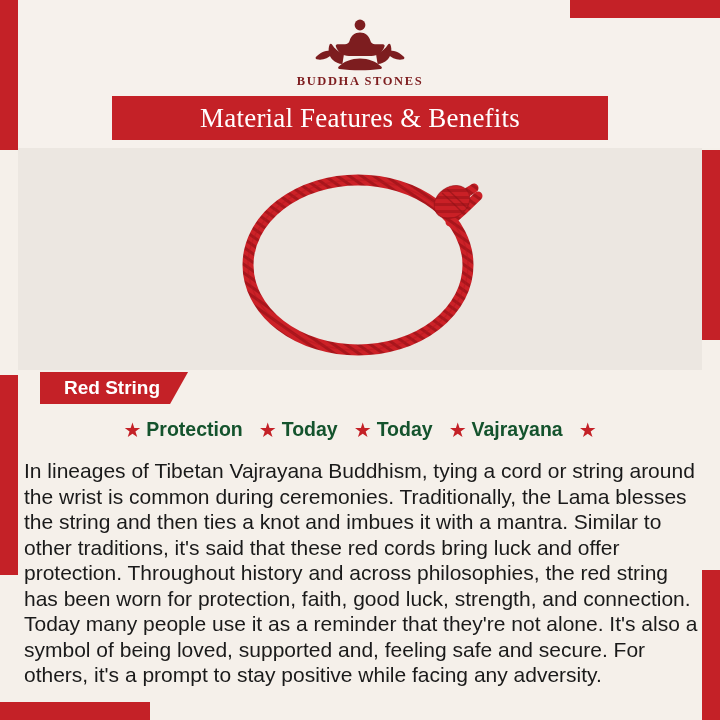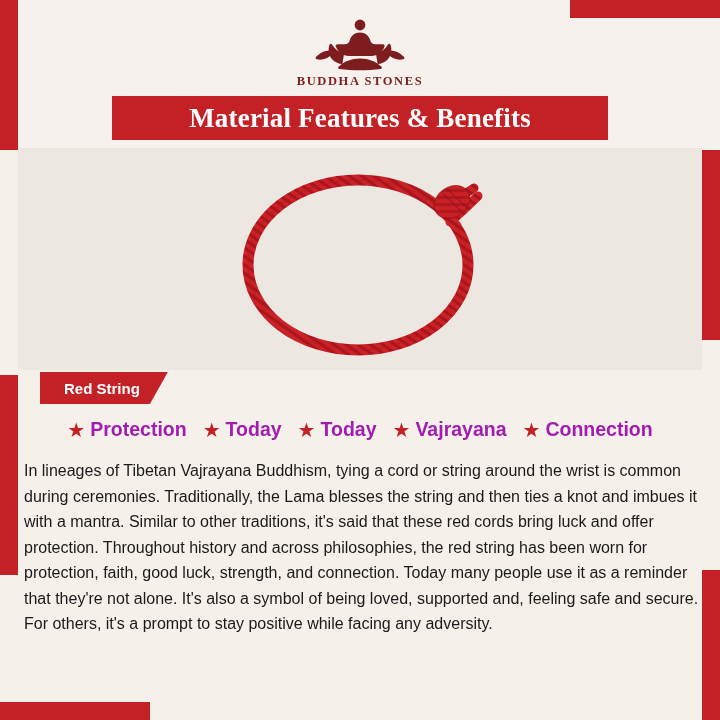--- a/index.html
+++ b/index.html
@@ -100,21 +100,21 @@
     left: 112px; top: 96px;
     width: 496px; height: 44px;
     background: #c42127;
     display: flex;
     align-items: center;
     justify-content: center;
   }
   .title-bar .title-text {
     color: #ffffff;
     font-size: 27px;
-    font-weight: bold;
+    font-weight: normal;
     font-family: "Liberation Serif", serif;
     letter-spacing: 0.2px;
   }
 
   
   .product-area {
     position: absolute;
     left: 18px; top: 148px;
     width: 684px; height: 222px;
   }
@@ -131,21 +131,21 @@
     left: 40px; top: 372px;
     height: 32px;
     background: #c42127;
     display: flex;
     align-items: center;
     padding: 0 28px 0 24px;
     clip-path: polygon(0 0, 100% 0, calc(100% - 18px) 100%, 0 100%);
   }
   .ribbon .ribbon-text {
     color: #ffffff;
-    font-size: 15px;
+    font-size: 19px;
     font-weight: bold;
     font-family: "Liberation Sans", sans-serif;
     text-align: center;
   }
 
   
   .benefits {
     position: absolute;
     left: 18px; top: 418px;
     width: 684px;
@@ -159,33 +159,33 @@
     align-items: center;
     gap: 5px;
     padding: 0 7px;
   }
   .benefit .star {
     color: #c42127;
     font-size: 20px;
     line-height: 1;
   }
   .benefit .label {
-    color: #a21caf;
+    color: #14532d;
     font-size: 19.5px;
     font-weight: bold;
     font-family: "Liberation Sans", sans-serif;
   }
 
   
   .body-text {
     position: absolute;
     left: 24px; top: 458px;
     width: 678px;
     color: #1a1a1a;
-    font-size: 16px;
+    font-size: 21px;
     line-height: 25.5px;
     font-family: "Liberation Sans", sans-serif;
     text-align: left;
   }
 </style>
 </head>
 <body>
 
 <div class="page">
 
@@ -262,19 +262,18 @@
     <div class="benefit">
       <span class="star">★</span>
       <span class="label">Today</span>
     </div>
     <div class="benefit">
       <span class="star">★</span>
       <span class="label">Vajrayana</span>
     </div>
     <div class="benefit">
       <span class="star">★</span>
-      <span class="label">Connection</span>
     </div>
   </div>
 
   <div class="body-text">In lineages of Tibetan Vajrayana Buddhism, tying a cord or string around the wrist is common during ceremonies. Traditionally, the Lama blesses the string and then ties a knot and imbues it with a mantra. Similar to other traditions, it's said that these red cords bring luck and offer protection. Throughout history and across philosophies, the red string has been worn for protection, faith, good luck, strength, and connection. Today many people use it as a reminder that they're not alone. It's also a symbol of being loved, supported and, feeling safe and secure. For others, it's a prompt to stay positive while facing any adversity.</div>
 
 </div>
 
 </body></html>

